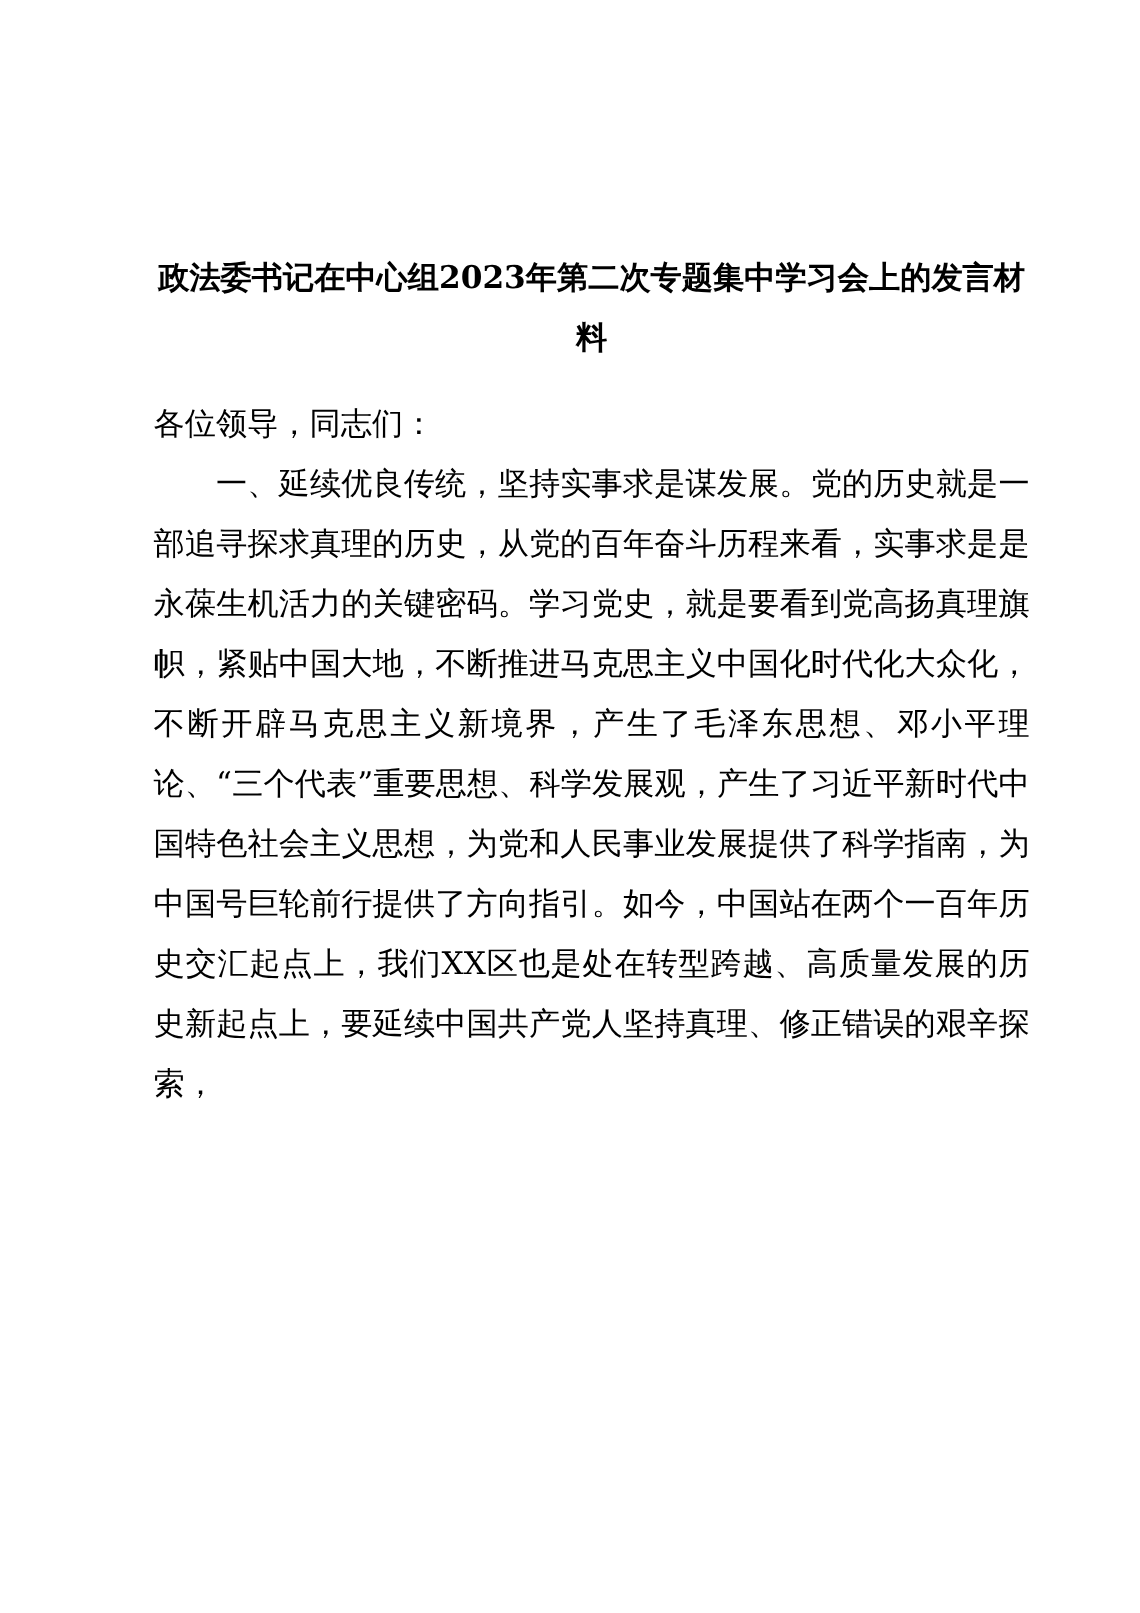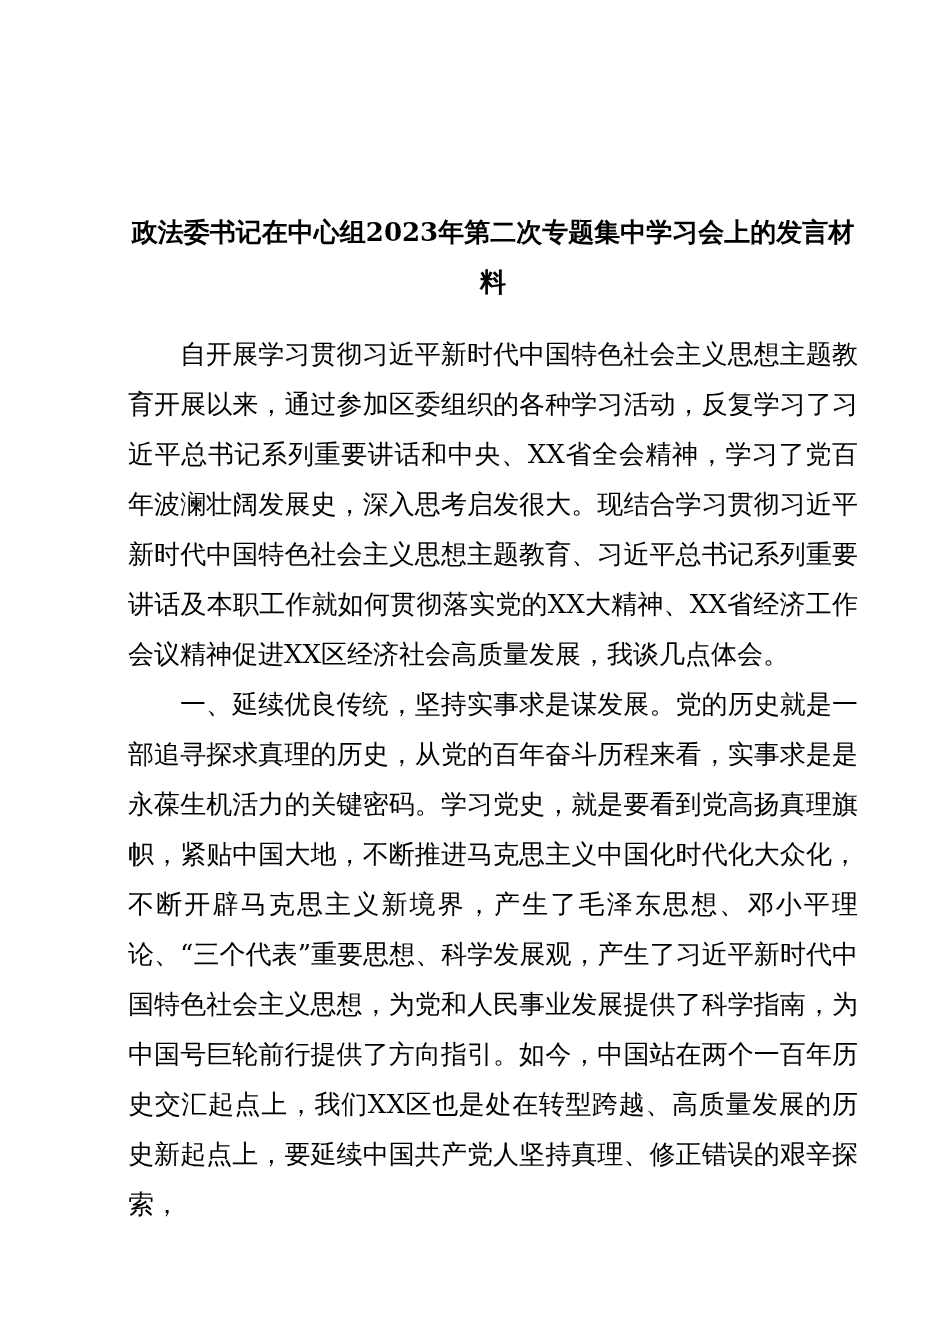--- a/index.html
+++ b/index.html
@@ -43,17 +43,17 @@
   .bold-lead {
     font-weight: normal;
   }
 </style>
 </head>
 <body>
 
 <div class="page">
   <h1 class="doc-title">政法委书记在中心组2023年第二次专题集中学习会上的发言材料</h1>
 
+  <p class="para salutation">各位领导，同志们：</p>
 
-  <p class="para">自开展学习贯彻习近平新时代中国特色社会主义思想主题教育开展以来，通过参加区委组织的各种学习活动，反复学习了习近平总书记系列重要讲话和中央、XX省全会精神，学习了党百年波澜壮阔发展史，深入思考启发很大。现结合学习贯彻习近平新时代中国特色社会主义思想主题教育、习近平总书记系列重要讲话及本职工作就如何贯彻落实党的XX大精神、XX省经济工作会议精神促进XX区经济社会高质量发展，我谈几点体会。</p>
 
   <p class="para"><span class="bold-lead">一、延续优良传统，坚持实事求是谋发展。</span><span>党的历史就是一部追寻探求真理的历史，从党的百年奋斗历程来看，实事求是是永葆生机活力的关键密码。学习党史，就是要看到党高扬真理旗帜，紧贴中国大地，不断推进马克思主义中国化时代化大众化，不断开辟马克思主义新境界，产生了毛泽东思想、邓小平理论、“三个代表”重要思想、科学发展观，产生了习近平新时代中国特色社会主义思想，为党和人民事业发展提供了科学指南，为中国号巨轮前行提供了方向指引。如今，中国站在两个一百年历史交汇起点上，我们XX区也是处在转型跨越、高质量发展的历史新起点上，要延续中国共产党人坚持真理、修正错误的艰辛探索，</span></p>
 </div>
 
 </body></html>

